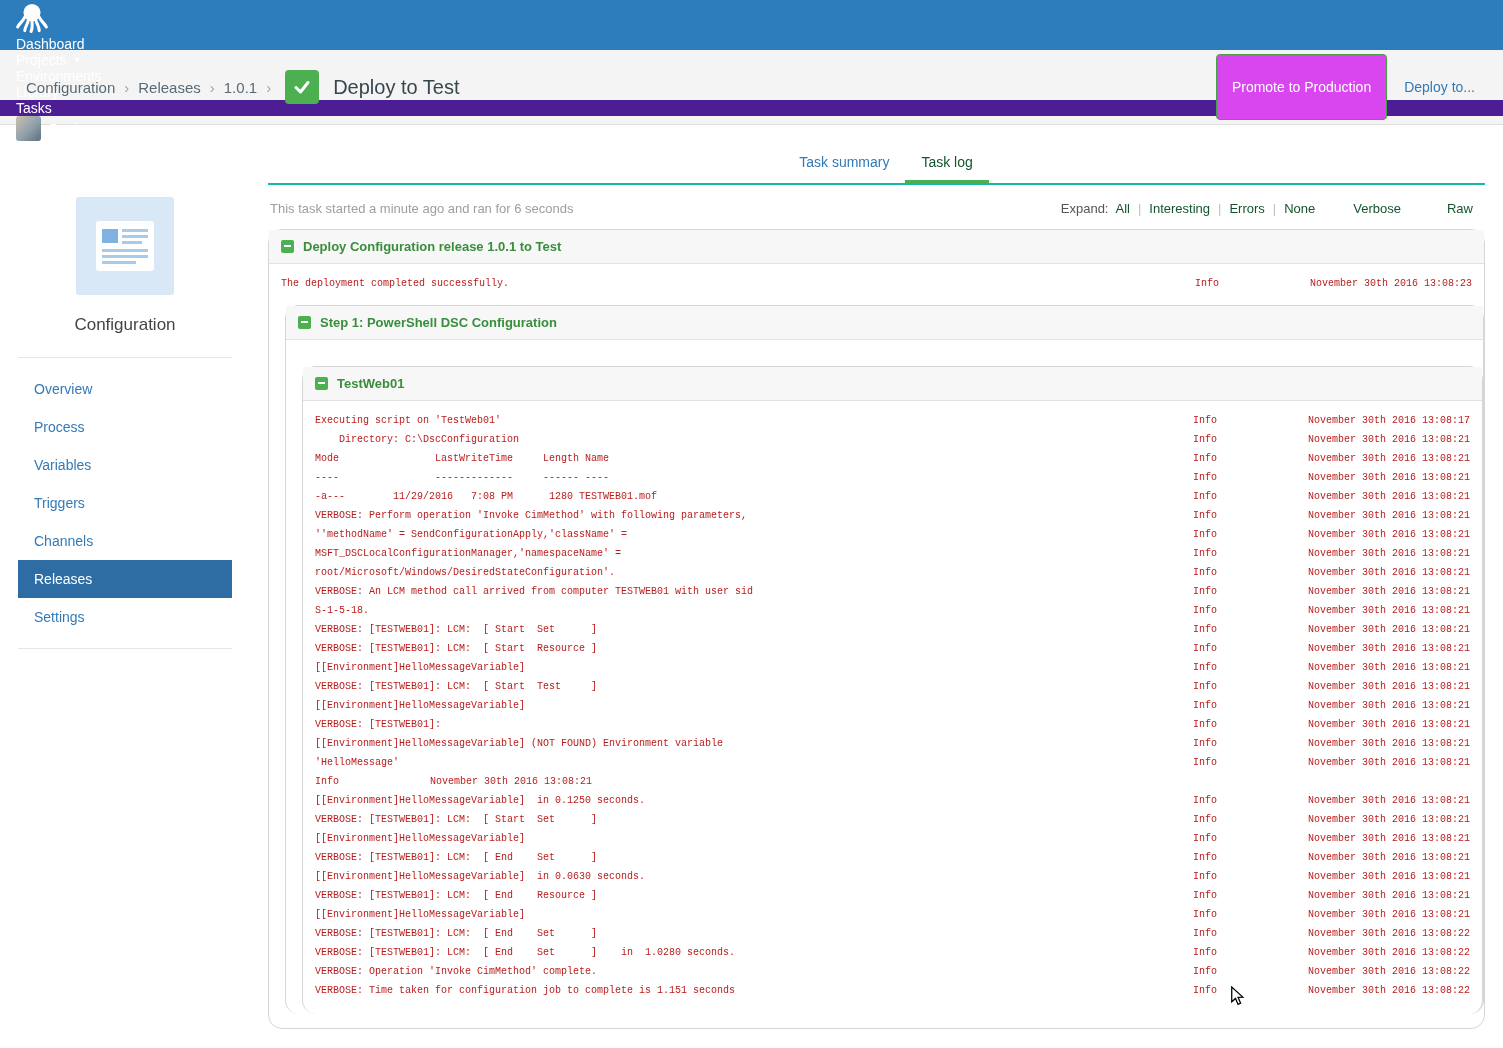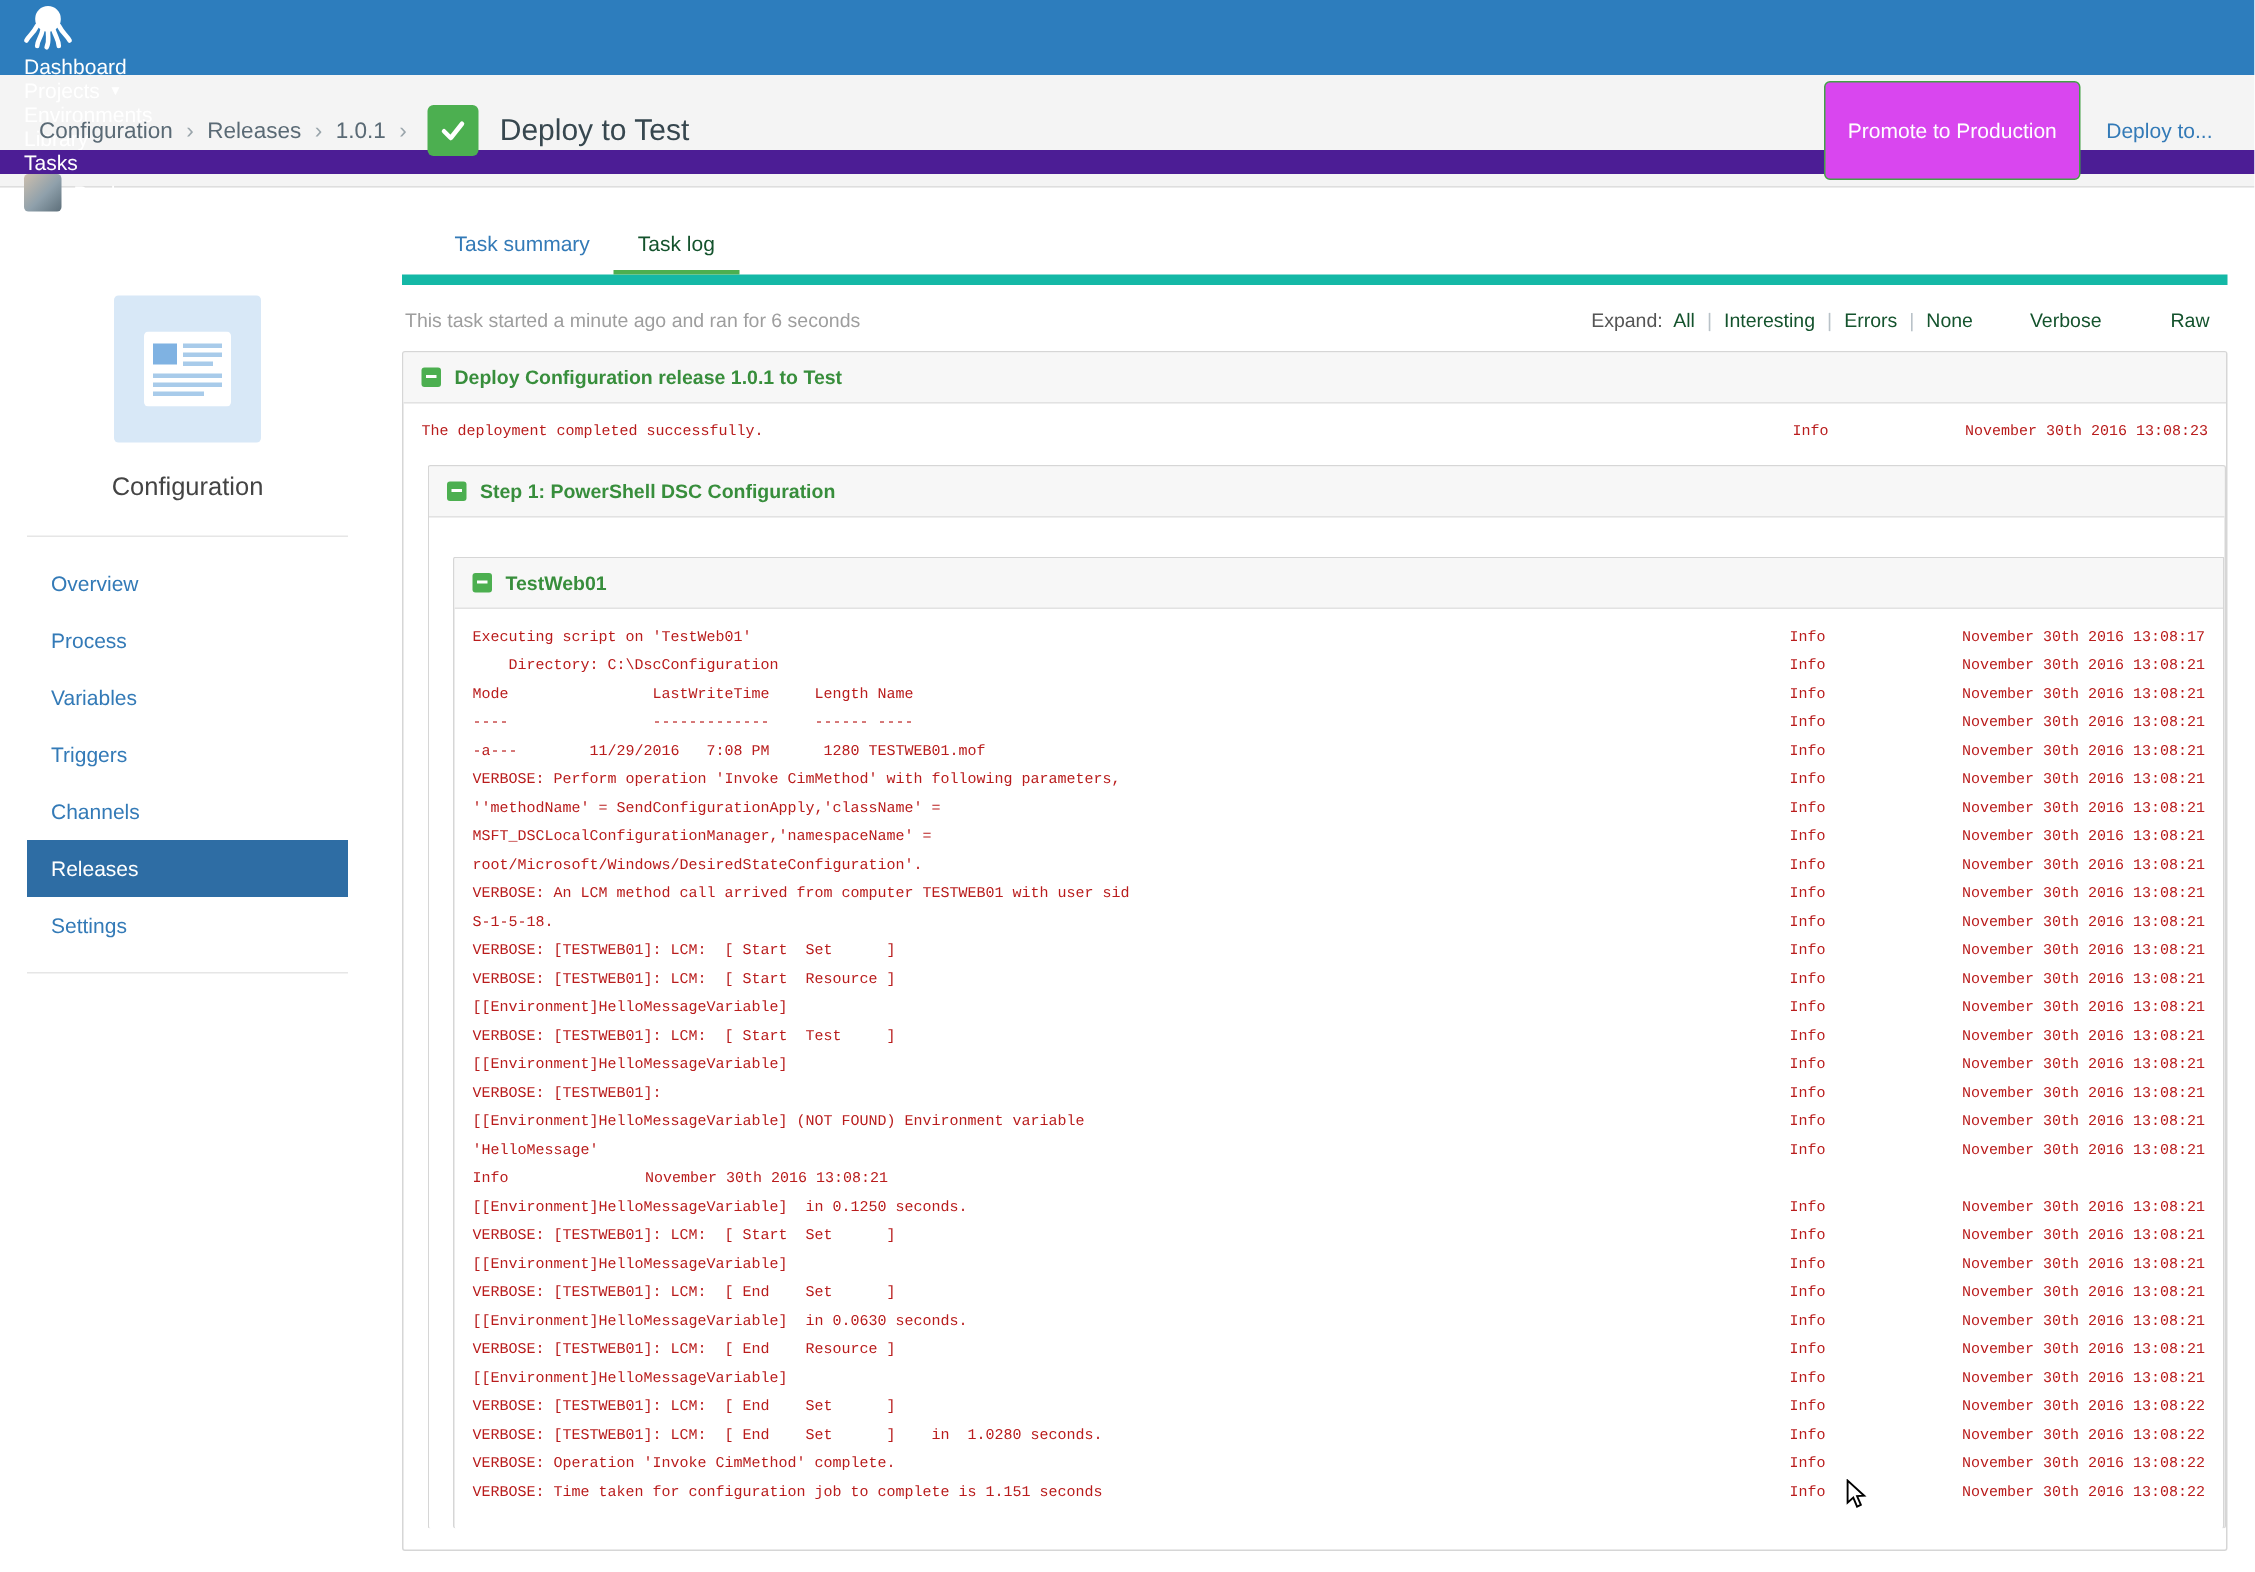--- a/index.html
+++ b/index.html
@@ -42,36 +42,36 @@
   .project-name { text-align: center; font-size: 17px; color: #444; margin-top: 20px; }
   .sidebar-nav { list-style: none; margin-top: 22px; padding: 12px 0;
                  border-top: 1px solid #e6e6e6; border-bottom: 1px solid #e6e6e6; }
   .sidebar-item { height: 38px; display: flex; align-items: center; padding: 0 16px;
                   font-size: 14px; color: #337ab7; cursor: pointer; }
   .sidebar-item.active { background: #2e6da4; color: #fff; }
 
   .main { flex: 1; margin: 0 18px 0 36px; min-width: 0; }
 
   
-  .tabs { display: flex; border-bottom: 7px solid #14b8a6; margin-top: 18px; padding-left: 19px; }
+  .tabs { display: flex; border-bottom: 2px solid #14b8a6; margin-top: 18px; padding-left: 19px; justify-content: center; }
   .tab { padding: 11px 16px 10px; font-size: 14px; color: #337ab7; cursor: pointer; border-bottom: 3px solid transparent; }
   .tab.active { color: #14532d; border-bottom-color: #4caf50; }
 
   
   .meta-row { display: flex; align-items: center; margin: 16px 2px 13px; padding-right: 10px; font-size: 13px; }
   .task-summary-text { color: #9e9e9e; }
   .meta-links { margin-left: auto; display: flex; align-items: center; }
   .meta-label { color: #555; margin-right: 7px; }
   .meta-link { color: #14532d; cursor: pointer; }
   .expand-opt + .expand-opt::before { content: "|"; color: #b9c2c8; margin: 0 8px; cursor: default; }
   .gap-lg { margin-left: 38px; }
   .gap-xl { margin-left: 46px; }
 
   
-  .panel { border: 1px solid #d6d6d6; background: #fff; border-radius: 2px; }
+  .panel { border: 1px solid #d6d6d6; background: #fff; border-radius: 14px; }
   .panel-header { background: #f7f7f7; border-bottom: 1px solid #e2e2e2; padding: 9px 12px;
                   display: flex; align-items: center; font-size: 13px; font-weight: bold; color: #388e3c; cursor: pointer; }
   .collapse-icon { width: 13px; height: 13px; background: #4caf50; border-radius: 2px; position: relative;
                    flex: none; margin-right: 9px; }
   .collapse-icon::after { content: ""; position: absolute; left: 3px; right: 3px; top: 5px; height: 2px; background: #fff; }
 
   .log-row { display: flex; font-family: "Liberation Mono", "DejaVu Sans Mono", monospace;
              font-size: 10px; line-height: 19px; color: #b91c1c; }
   .log-msg { flex: 1; white-space: pre; overflow: hidden; min-width: 0; }
   .log-lvl { width: 72px; flex: none; }

